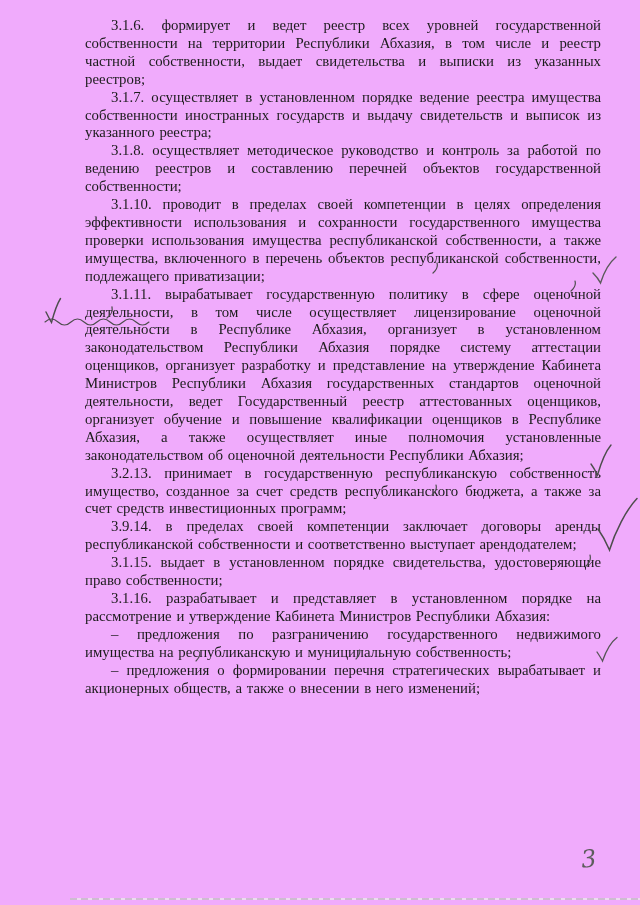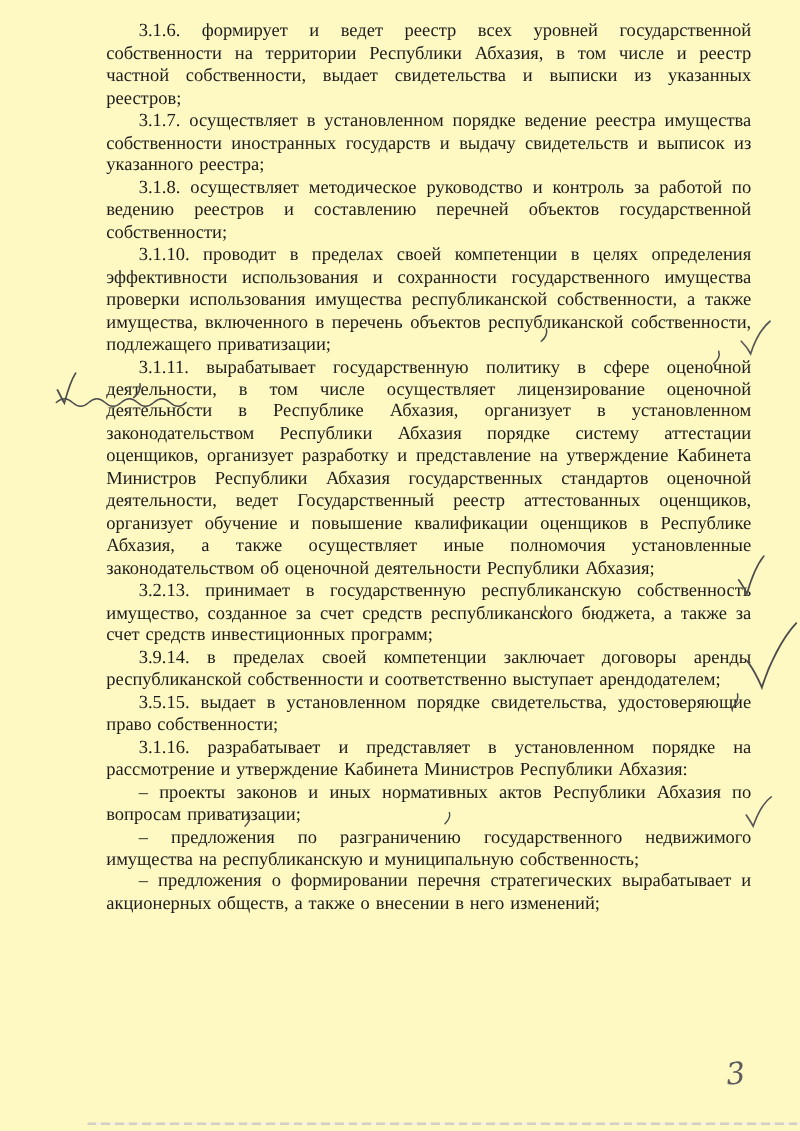--- a/index.html
+++ b/index.html
@@ -4,21 +4,21 @@
 <style>
   html, body {
     margin: 0;
     padding: 0;
     background: #ffffff;
   }
   .page {
     position: relative;
     width: 640px;
     height: 905px;
-    background: #fef9c3;
+    background: #f0abfc;
     overflow: hidden;
     font-family: "Liberation Serif", serif;
   }
   .text-block {
     position: absolute;
     left: 85px;
     top: 17px;
     width: 516px;
     color: #1c1c1c;
   }
@@ -63,23 +63,22 @@
 <div class="page">
 
   <div class="text-block">
     <p class="para">3.1.6. формирует и ведет реестр всех уровней государственной собственности на территории Республики Абхазия, в том числе и реестр частной собственности, выдает свидетельства и выписки из указанных реестров;</p>
     <p class="para">3.1.7. осуществляет в установленном порядке ведение реестра имущества собственности иностранных государств и выдачу свидетельств и выписок из указанного реестра;</p>
     <p class="para">3.1.8. осуществляет методическое руководство и контроль за работой по ведению реестров и составлению перечней объектов государственной собственности;</p>
     <p class="para">3.1.10. проводит в пределах своей компетенции в целях определения эффективности использования и сохранности государственного имущества проверки использования имущества республиканской собственности, а также имущества, включенного в перечень объектов республиканской собственности, подлежащего приватизации;</p>
     <p class="para">3.1.11. вырабатывает государственную политику в сфере оценочной деятельности, в том числе осуществляет лицензирование оценочной деятельности в Республике Абхазия, организует в установленном законодательством Республики Абхазия порядке систему аттестации оценщиков, организует разработку и представление на утверждение Кабинета Министров Республики Абхазия государственных стандартов оценочной деятельности, ведет Государственный реестр аттестованных оценщиков, организует обучение и повышение квалификации оценщиков в Республике Абхазия, а также осуществляет иные полномочия установленные законодательством об оценочной деятельности Республики Абхазия;</p>
     <p class="para">3.2.13. принимает в государственную республиканскую собственность имущество, созданное за счет средств республиканского бюджета, а также за счет средств инвестиционных программ;</p>
     <p class="para">3.9.14. в пределах своей компетенции заключает договоры аренды республиканской собственности и соответственно выступает арендодателем;</p>
-    <p class="para">3.5.15. выдает в установленном порядке свидетельства, удостоверяющие право собственности;</p>
+    <p class="para">3.1.15. выдает в установленном порядке свидетельства, удостоверяющие право собственности;</p>
     <p class="para">3.1.16. разрабатывает и представляет в установленном порядке на рассмотрение и утверждение Кабинета Министров Республики Абхазия:</p>
-    <p class="para">– проекты законов и иных нормативных актов Республики Абхазия по вопросам приватизации;</p>
     <p class="para">– предложения по разграничению государственного недвижимого имущества на республиканскую и муниципальную собственность;</p>
     <p class="para">– предложения о формировании перечня стратегических вырабатывает и акционерных обществ, а также о внесении в него изменений;</p>
   </div>
 
   <div class="mark" style="left:44px; top:297px;">
     <svg width="18" height="27" viewBox="0 0 18 27">
       <path d="M2 15 C4 19, 6 23, 7.5 25.5 C10 16, 13 7, 16.5 1.5" stroke="#4d4d4d" stroke-width="1.4" fill="none" stroke-linecap="round"></path>
     </svg>
   </div>
 

